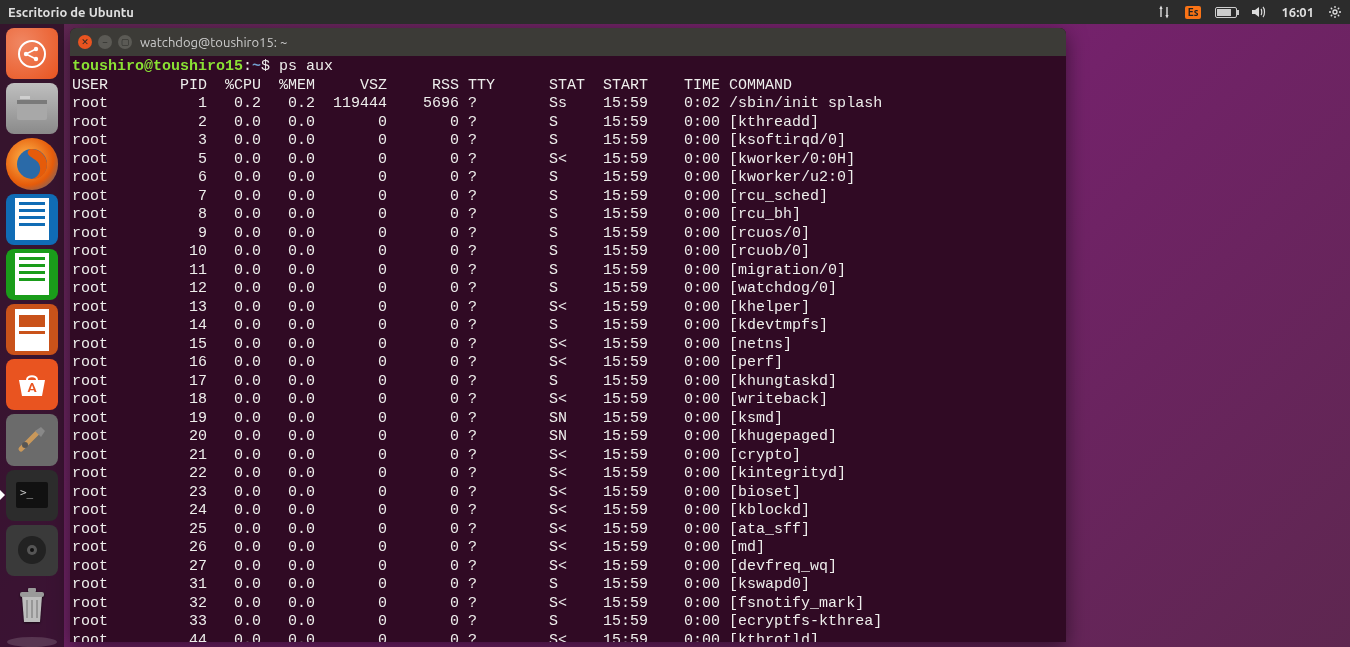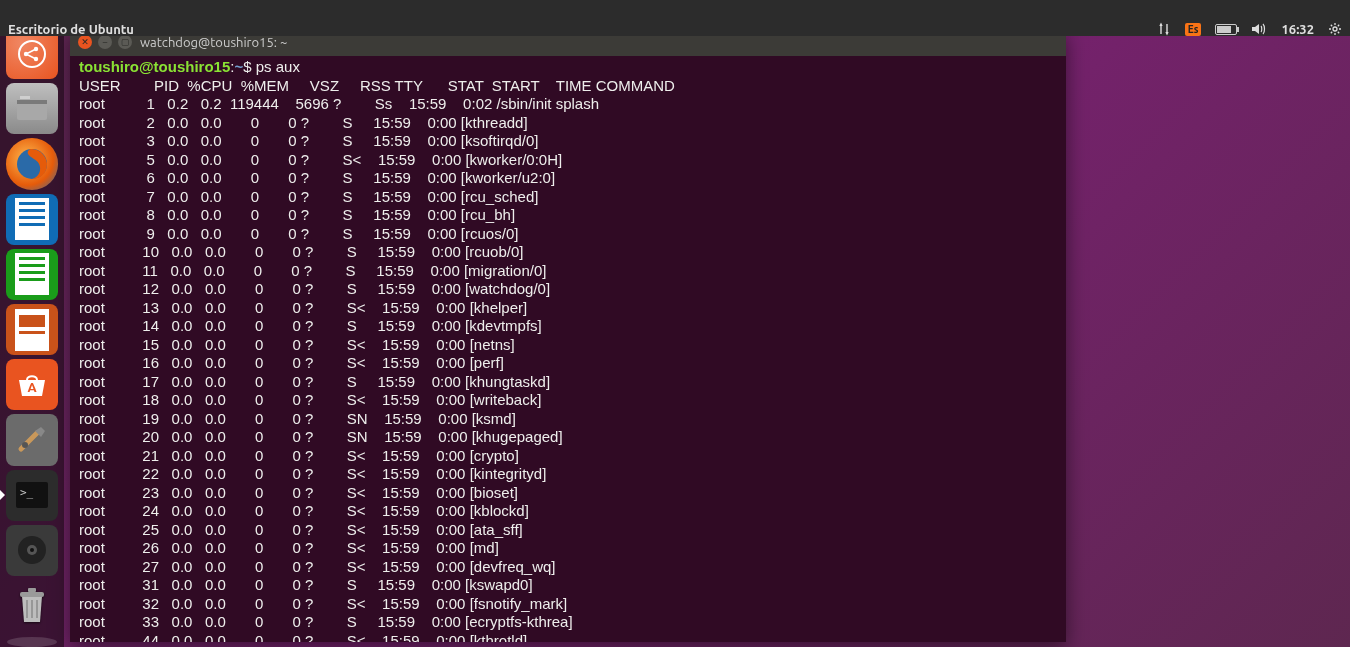--- a/index.html
+++ b/index.html
@@ -4,23 +4,23 @@
 <style>
 * { margin: 0; padding: 0; box-sizing: border-box; }
 body {
   width: 1350px; height: 647px;
   background: linear-gradient(135deg, #5e2750 0%, #77216f 50%, #5e2750 100%);
   font-family: "Ubuntu", "DejaVu Sans", sans-serif;
   overflow: hidden;
   position: relative;
 }
 .topbar {
-  position: absolute; top: 0; left: 0; right: 0; height: 36px;
+  position: absolute; top: 0; left: 0; right: 0; height: 24px;
   background: #2c2c2c; color: #dfdfdf;
-  display: flex; align-items: flex-end; padding: 0 8px;
+  display: flex; align-items: center; padding: 0 8px;
   font-size: 13px; font-weight: bold;
   z-index: 10;
 }
 .topbar-title { flex: 1; }
 .topbar-right { display: flex; align-items: center; gap: 14px; }
 .topbar-right span { display:inline-flex; align-items:center; }
 .kbd-ind { background:#f97316; color:#222; font-size:10px; font-weight:bold; padding:1px 3px; border-radius:2px; }
 .battery { width:22px; height:11px; border:1px solid #ccc; border-radius:2px; position:relative; }
 .battery::after { content:""; position:absolute; right:-3px; top:2px; width:2px; height:5px; background:#ccc; }
 .battery .fill { position:absolute; left:1px; top:1px; bottom:1px; width:70%; background:#ccc; }
@@ -70,22 +70,22 @@
 }
 .term-titlebar {
   height: 28px; background: #3c3b37; color:#ccc;
   display:flex; align-items:center; padding:0 8px; gap:8px;
   font-size:13px;
 }
 .win-btns { display:flex; gap:6px; }
 .win-btn { width:14px; height:14px; border-radius:50%; background:#5b5a55; display:inline-flex; align-items:center; justify-content:center; font-size:9px; color:#2a2a27;}
 .win-btn.close { background:#e95420; }
 .term-body {
-  flex:1; padding: 2px 9px;
-  font-family: Liberation Sans, sans-serif;
+  flex:1; padding: 2px 2px;
+  font-family: Liberation Mono, monospace;
   font-size: 15px; line-height: 18.5px;
   color:#eeeeec;
   white-space: pre;
   overflow:hidden;
   position:relative;
 }
 .prompt-user { color:#8ae234; font-weight:bold; }
 .prompt-sep { color:#eeeeec; }
 .prompt-path { color:#729fcf; font-weight:bold; }
 </style>
@@ -105,21 +105,21 @@
         <span class="battery">
           <span class="fill"></span>
         </span>
       </span>
     <span>
       <svg width="16" height="14" viewBox="0 0 16 14">
           <path d="M1 5h3l4-3v10l-4-3H1z" fill="#ddd"></path>
           <path d="M10 4c1 1 1 5 0 6 M12 2c2 2 2 8 0 10" stroke="#ddd" stroke-width="1.2" fill="none"></path>
         </svg>
     </span>
-    <span>16:32</span>
+    <span>16:01</span>
     <span>
       <svg width="14" height="14" viewBox="0 0 14 14">
           <circle cx="7" cy="7" r="2" fill="none" stroke="#ddd" stroke-width="1.3"></circle>
           <path d="M7 1v2M7 11v2M1 7h2M11 7h2M2.8 2.8l1.4 1.4M9.8 9.8l1.4 1.4M11.2 2.8L9.8 4.2M4.2 9.8l-1.4 1.4" stroke="#ddd" stroke-width="1.3"></path>
         </svg>
     </span>
   </div>
 </div>
 
 <div class="launcher">

